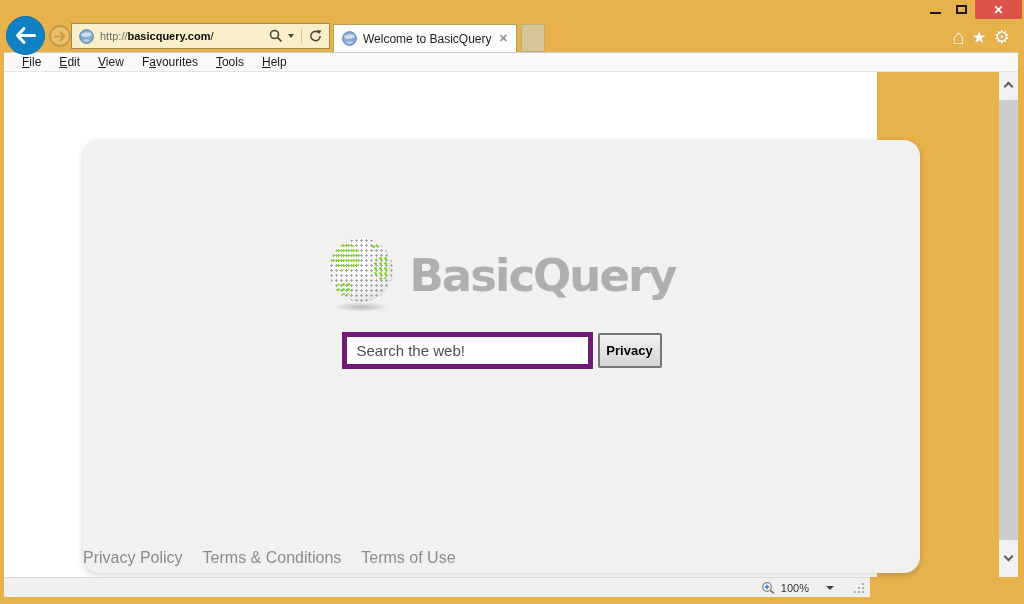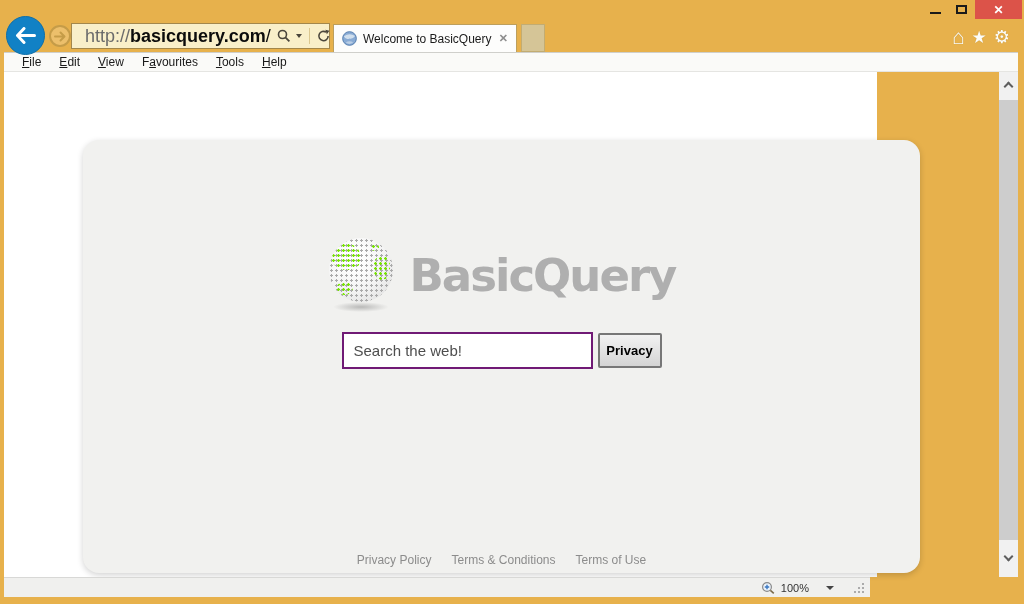--- a/index.html
+++ b/index.html
@@ -26,21 +26,21 @@
   .fwd-btn {
     position: absolute; left: 49px; top: 25px; width: 22px; height: 22px;
     border-radius: 50%; border: 2px solid #C59C48; background: rgba(250,236,200,0.25);
     display: flex; align-items: center; justify-content: center; z-index: 5;
   }
   .address-bar {
     position: absolute; left: 71px; top: 23px; width: 259px; height: 26px;
     background: #F9EFC9; border: 1px solid #A3874B;
     display: flex; align-items: center; padding: 0 7px; gap: 6px; z-index: 4;
   }
-  .url { font-size: 18px; color: #6B6B6B; white-space: nowrap; text-align: right; }
+  .url { font-size: 11px; color: #6B6B6B; white-space: nowrap; text-align: right; }
   .url .domain { color: #0c0c0c; font-weight: bold; }
   .url .path { color: #0c0c0c; }
   .ab-icons { margin-left: auto; display: flex; align-items: center; gap: 5px; }
   .caret-down { width: 0; height: 0; border-left: 3.5px solid transparent; border-right: 3.5px solid transparent; border-top: 4px solid #4A453B; }
   .ab-divider { width: 1px; height: 16px; background: #DCC econ; background: #DCC88F; margin: 0 2px; }
   .tab {
     position: absolute; left: 333px; top: 24px; width: 184px; height: 28px;
     background: #FDFDFC; border: 1px solid #BD9F5C; border-bottom: none;
     display: flex; align-items: center; gap: 6px; padding: 11px 8px; z-index: 4;
   }
@@ -75,30 +75,30 @@
   .globe .dots { position: absolute; inset: 0; background-image: radial-gradient(#A9A9A9 1.1px, transparent 1.25px); background-size: 5px 5px; }
   .greenpatch { position: absolute; background-image: radial-gradient(#77E400 1.3px, transparent 1.45px); background-size: 5px 5px; }
   .g1 { left: 2px; top: 5px; width: 30px; height: 27px; border-radius: 55% 65% 50% 60%; }
   .g2 { right: 3px; top: 18px; width: 17px; height: 24px; border-radius: 60% 45% 55% 65%; }
   .g3 { left: 7px; bottom: 7px; width: 17px; height: 13px; border-radius: 50%; }
   .g4 { right: 14px; top: 6px; width: 8px; height: 7px; border-radius: 50%; }
   .globe-shadow { position: absolute; bottom: 0; left: 5px; width: 56px; height: 10px; background: radial-gradient(ellipse at center, rgba(80,80,80,0.35) 0%, rgba(80,80,80,0) 70%); }
   .logo-text { font-family: "DejaVu Sans", sans-serif; font-weight: bold; font-size: 45px; letter-spacing: -2px; color: #AFAFAF; }
   .search-row { position: absolute; top: 192px; left: 0; right: 0; display: flex; justify-content: center; align-items: center; }
   .search-input {
-    width: 251px; height: 37px; border: 2px solid #701a75; background: #fff;
+    width: 251px; height: 37px; border: 5px solid #701a75; background: #fff;
     padding: 0 10px; font-size: 15px; color: #333; font-family: "Liberation Sans", sans-serif;
   }
   .search-input::placeholder { color: #4E4E4E; opacity: 1; }
   .search-btn {
     margin-left: 5px; width: 64px; height: 35px; border: 2px solid #777;
     background: linear-gradient(#F2F2F2, #D4D4D4); border-radius: 2px;
     font-weight: bold; font-size: 13px; color: #000; font-family: "Liberation Sans", sans-serif;
   }
-  .card-footer { position: absolute; bottom: 6px; left: 0; right: 0; display: flex; justify-content: center; gap: 20px; font-size: 12px; }
+  .card-footer { position: absolute; bottom: 6px; left: 0; right: 0; display: flex; justify-content: flex-start; gap: 20px; font-size: 16px; }
   .card-footer a { color: #8C8C8C; text-decoration: none; }
   
   .scrollbar { position: absolute; left: 999px; top: 72px; width: 19px; height: 505px; background: #F1F1F1; }
   .sb-btn { position: absolute; left: 0; width: 19px; height: 22px; display: flex; align-items: center; justify-content: center; }
   .sb-up { top: 2px; }
   .sb-down { bottom: 8px; }
   .chev-up { width: 7px; height: 7px; border-left: 2px solid #5E5E5E; border-top: 2px solid #5E5E5E; transform: rotate(45deg); margin-top: 3px; }
   .chev-dn { width: 7px; height: 7px; border-right: 2px solid #5E5E5E; border-bottom: 2px solid #5E5E5E; transform: rotate(45deg); margin-bottom: 3px; }
   .sb-thumb { position: absolute; top: 28px; left: 0; width: 19px; height: 440px; background: #CDCDCD; }
   

